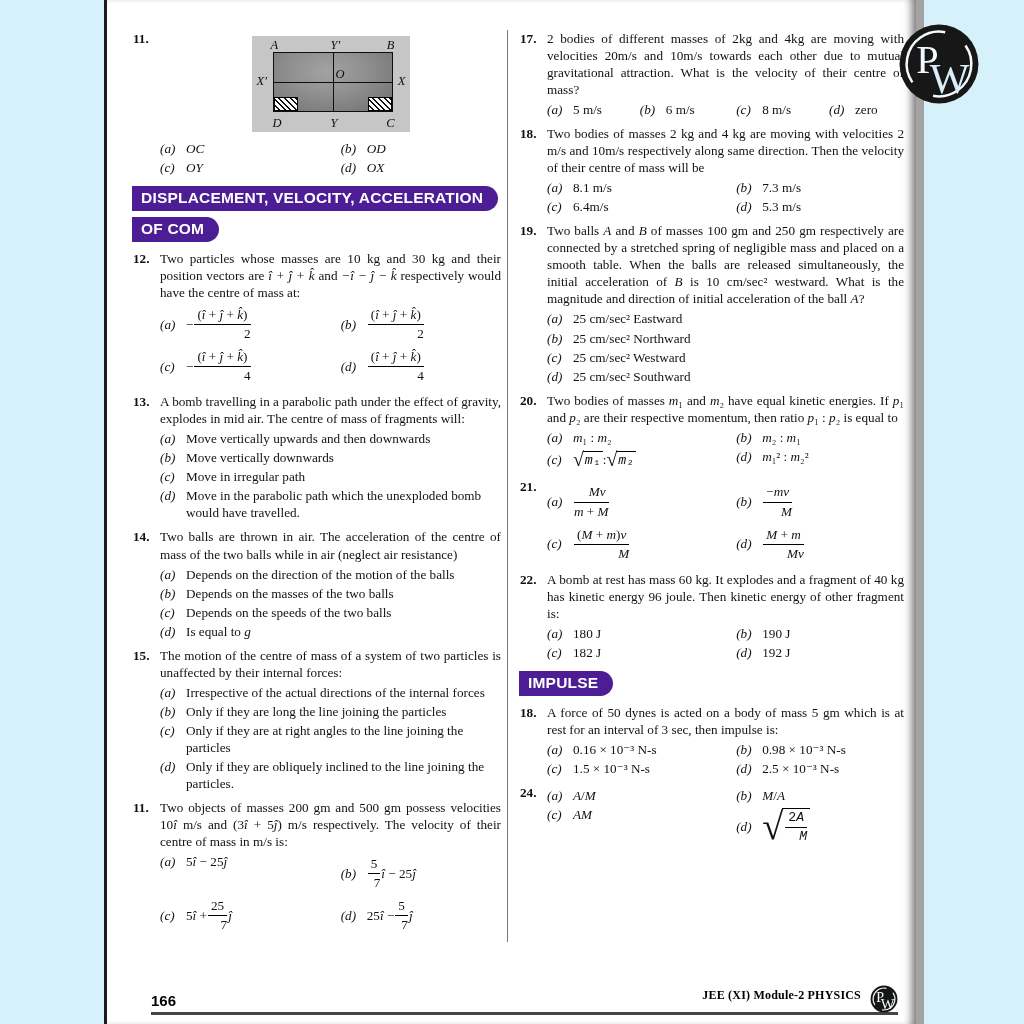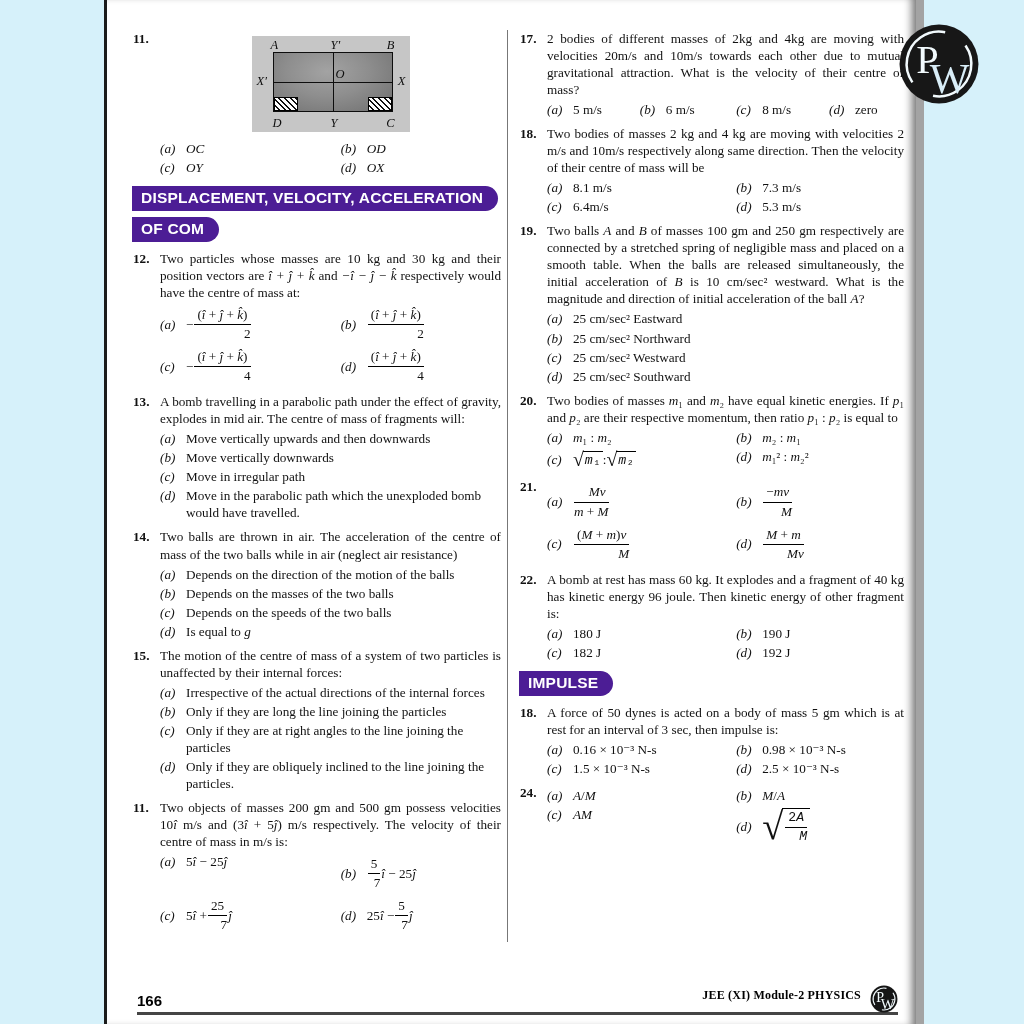--- a/index.html
+++ b/index.html
@@ -45,21 +45,21 @@
   .vline{position:absolute;top:0;bottom:0;left:50%;width:1px;background:#0d0d0d;}
   .fl{position:absolute;color:#0d0d0d;}
   .fl-a{top:1px;left:19px;} .fl-yp{top:1px;left:50%;} .fl-b{top:1px;right:15px;}
   .fl-xp{left:5px;top:37px;} .fl-x{right:4px;top:37px;}
   .fl-d{bottom:1px;left:21px;} .fl-y{bottom:1px;left:50%;} .fl-c{bottom:1px;right:15px;}
   .fl-o{left:calc(50% + 3px);bottom:50%;}
   .hatch{position:absolute;bottom:0;width:24px;height:14px;border:1px solid #000;box-sizing:border-box;
     background:repeating-linear-gradient(45deg,#ffffff 0 2.5px,#111 2.5px 4px);}
   .hatch-l{left:0;} .hatch-r{right:0;}
   
-  .footer{position:absolute;left:30px;right:18px;bottom:9px;display:flex;justify-content:space-between;
+  .footer{position:absolute;left:44px;right:18px;bottom:9px;display:flex;justify-content:space-between;
     align-items:flex-end;border-bottom:3px solid #454545;padding-bottom:3px;}
   .pg-num{font-family:"Liberation Sans","DejaVu Sans",sans-serif;font-weight:bold;font-size:15px;}
   .footer-right{display:flex;align-items:center;}
   .footer-title{font-weight:bold;font-size:12px;letter-spacing:.2px;}
   .logo-sm{margin-left:9px;position:relative;top:4px;}
   .logo-big{position:absolute;top:22px;right:-65px;}
   i{font-style:italic;}
 </style>
 </head>
 <body>

